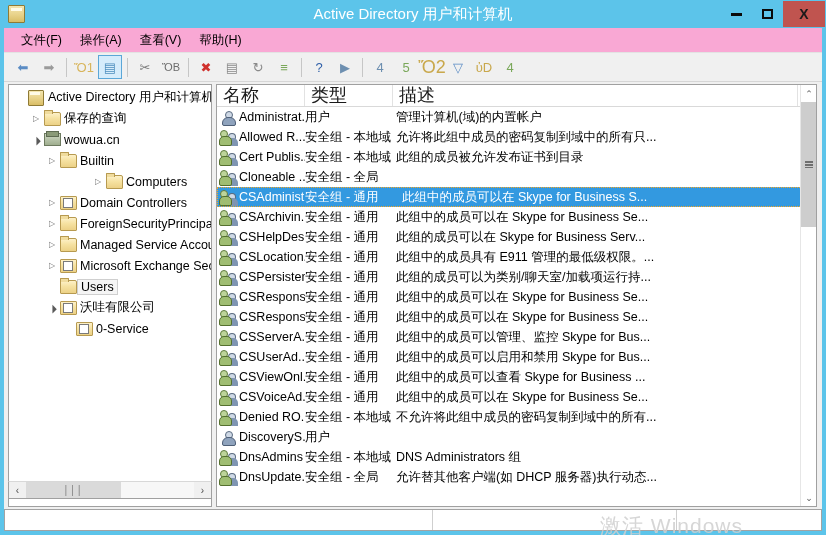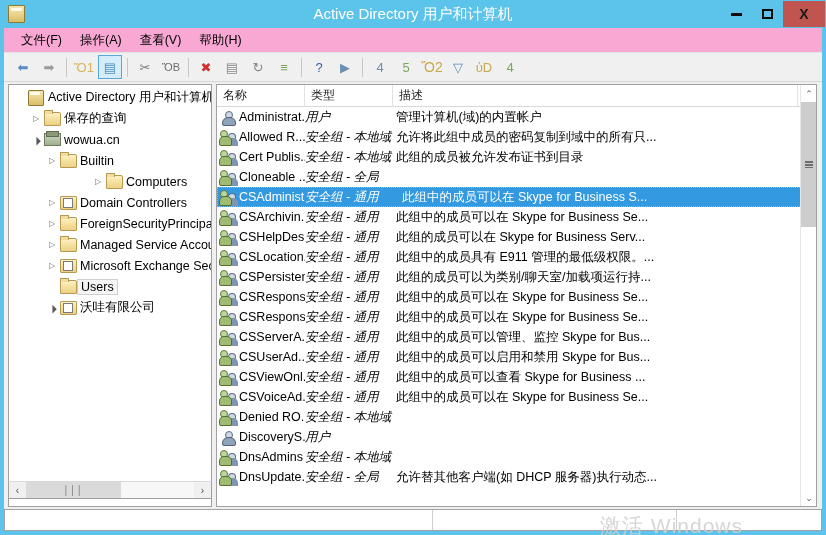--- a/index.html
+++ b/index.html
@@ -210,40 +210,40 @@
   }
   .lv-header {
     position:absolute; left:0; top:0;
     width: 601px; height: 22px;
     background:#ffffff;
     border-bottom:1px solid #d9d9d9;
     display:flex;
   }
   .lv-col {
     height: 21px; line-height:21px;
-    font-size:12px; color:#1a1a1a;
+    font-size:18px; color:#1a1a1a;
     padding-left:6px;
     border-right:1px solid #e2e2e2;
     white-space:nowrap;
     cursor:default;
   }
   .lv-col.c-name { width:88px; }
   .lv-col.c-type { width:88px; }
   .lv-col.c-desc { width:405px; }
   .lv-col.c-pad  { width:20px; border-right:none; }
 
   .lv-body { position:absolute; left:0; top:22px; width:585px; height:401px; }
   .lv-row {
     height: 20px; display:flex; align-items:center;
     font-size:12.5px; color:#000; white-space:nowrap; cursor:default;
   }
   .lv-row.sel { background:#3399e0; color:#ffffff; outline:1px dotted #f5a623; outline-offset:-1px; }
   .cell-name { width:88px; display:flex; align-items:center; overflow:hidden; padding-left:2px; }
   .cell-name .nm { padding-left:3px; }
-  .cell-type { width:88px; overflow:hidden;font-style:italic; }
+  .cell-type { width:88px; overflow:hidden; }
   .cell-desc { width:405px; overflow:hidden; padding-left:3px;}
   .lv-row.sel .cell-desc { padding-left:9px; }
 
   
   .licon { width:17px; height:17px; flex:0 0 17px; position:relative; }
   
   .ico-user::before{
     content:""; position:absolute; left:6px; top:2px; width:6px; height:6px;
     border-radius:50%; background:#cfd9e6; border:1px solid #5a6b80;
   }
@@ -376,21 +376,21 @@
         <span style="color: rgb(109, 143, 176); font-size: 13px; line-height: 1;">▶</span>
       </div>
       <div class="tb-sep"></div>
       <div class="tb-btn">
         <span style="color: rgb(109, 143, 176); font-size: 13px; line-height: 1;">὆4</span>
       </div>
       <div class="tb-btn">
         <span style="color: rgb(122, 168, 90); font-size: 13px; line-height: 1;">὆5</span>
       </div>
       <div class="tb-btn">
-        <span style="color: rgb(201, 168, 76); font-size: 14px; line-height: 1;">Ὄ2</span>
+        <span style="color: rgb(201, 168, 76); font-size: 18px; line-height: 1;">Ὄ2</span>
       </div>
       <div class="tb-btn">
         <span style="color: rgb(91, 140, 196); font-size: 13px; line-height: 1;">▽</span>
       </div>
       <div class="tb-btn">
         <span style="color: rgb(201, 168, 76); font-size: 13px; line-height: 1;">ὐD</span>
       </div>
       <div class="tb-btn">
         <span style="color: rgb(122, 168, 90); font-size: 13px; line-height: 1;">὆4</span>
       </div>
@@ -448,20 +448,25 @@
           <div class="tnode sel" style="padding-left: 36px;">
             <span class="exp"></span>
             <span class="ico ico-folder"></span>
             <span class="lbl">Users</span>
           </div>
           <div class="tnode" style="padding-left: 36px;">
             <span class="exp open"></span>
             <span class="ico ico-ou"></span>
             <span class="lbl">沃哇有限公司</span>
           </div>
+          <div class="tnode" style="padding-left: 52px;">
+            <span class="exp"></span>
+            <span class="ico ico-ou"></span>
+            <span class="lbl">0-Service</span>
+          </div>
         </div>
     </div>
 
     <div class="tree-hscroll">
       <div class="hs-arrow">‹</div>
       <div class="hs-track">
         <div class="hs-thumb">│││</div>
       </div>
       <div class="hs-arrow">›</div>
     </div>
@@ -594,35 +599,37 @@
             </div>
             <div class="cell-type">安全组 - 通用</div>
             <div class="cell-desc">此组中的成员可以在 Skype for Business Se...</div>
           </div>
           <div class="lv-row">
             <div class="cell-name">
               <span class="licon ico-group"></span>
               <span class="nm">Denied RO...</span>
             </div>
             <div class="cell-type">安全组 - 本地域</div>
+            <div class="cell-desc">不允许将此组中成员的密码复制到域中的所有...</div>
           </div>
           <div class="lv-row">
             <div class="cell-name">
               <span class="licon ico-user"></span>
               <span class="nm">DiscoveryS...</span>
             </div>
             <div class="cell-type">用户</div>
             <div class="cell-desc"></div>
           </div>
           <div class="lv-row">
             <div class="cell-name">
               <span class="licon ico-group"></span>
               <span class="nm">DnsAdmins</span>
             </div>
             <div class="cell-type">安全组 - 本地域</div>
+            <div class="cell-desc">DNS Administrators 组</div>
           </div>
           <div class="lv-row">
             <div class="cell-name">
               <span class="licon ico-group"></span>
               <span class="nm">DnsUpdate...</span>
             </div>
             <div class="cell-type">安全组 - 全局</div>
             <div class="cell-desc">允许替其他客户端(如 DHCP 服务器)执行动态...</div>
           </div>
         </div>

